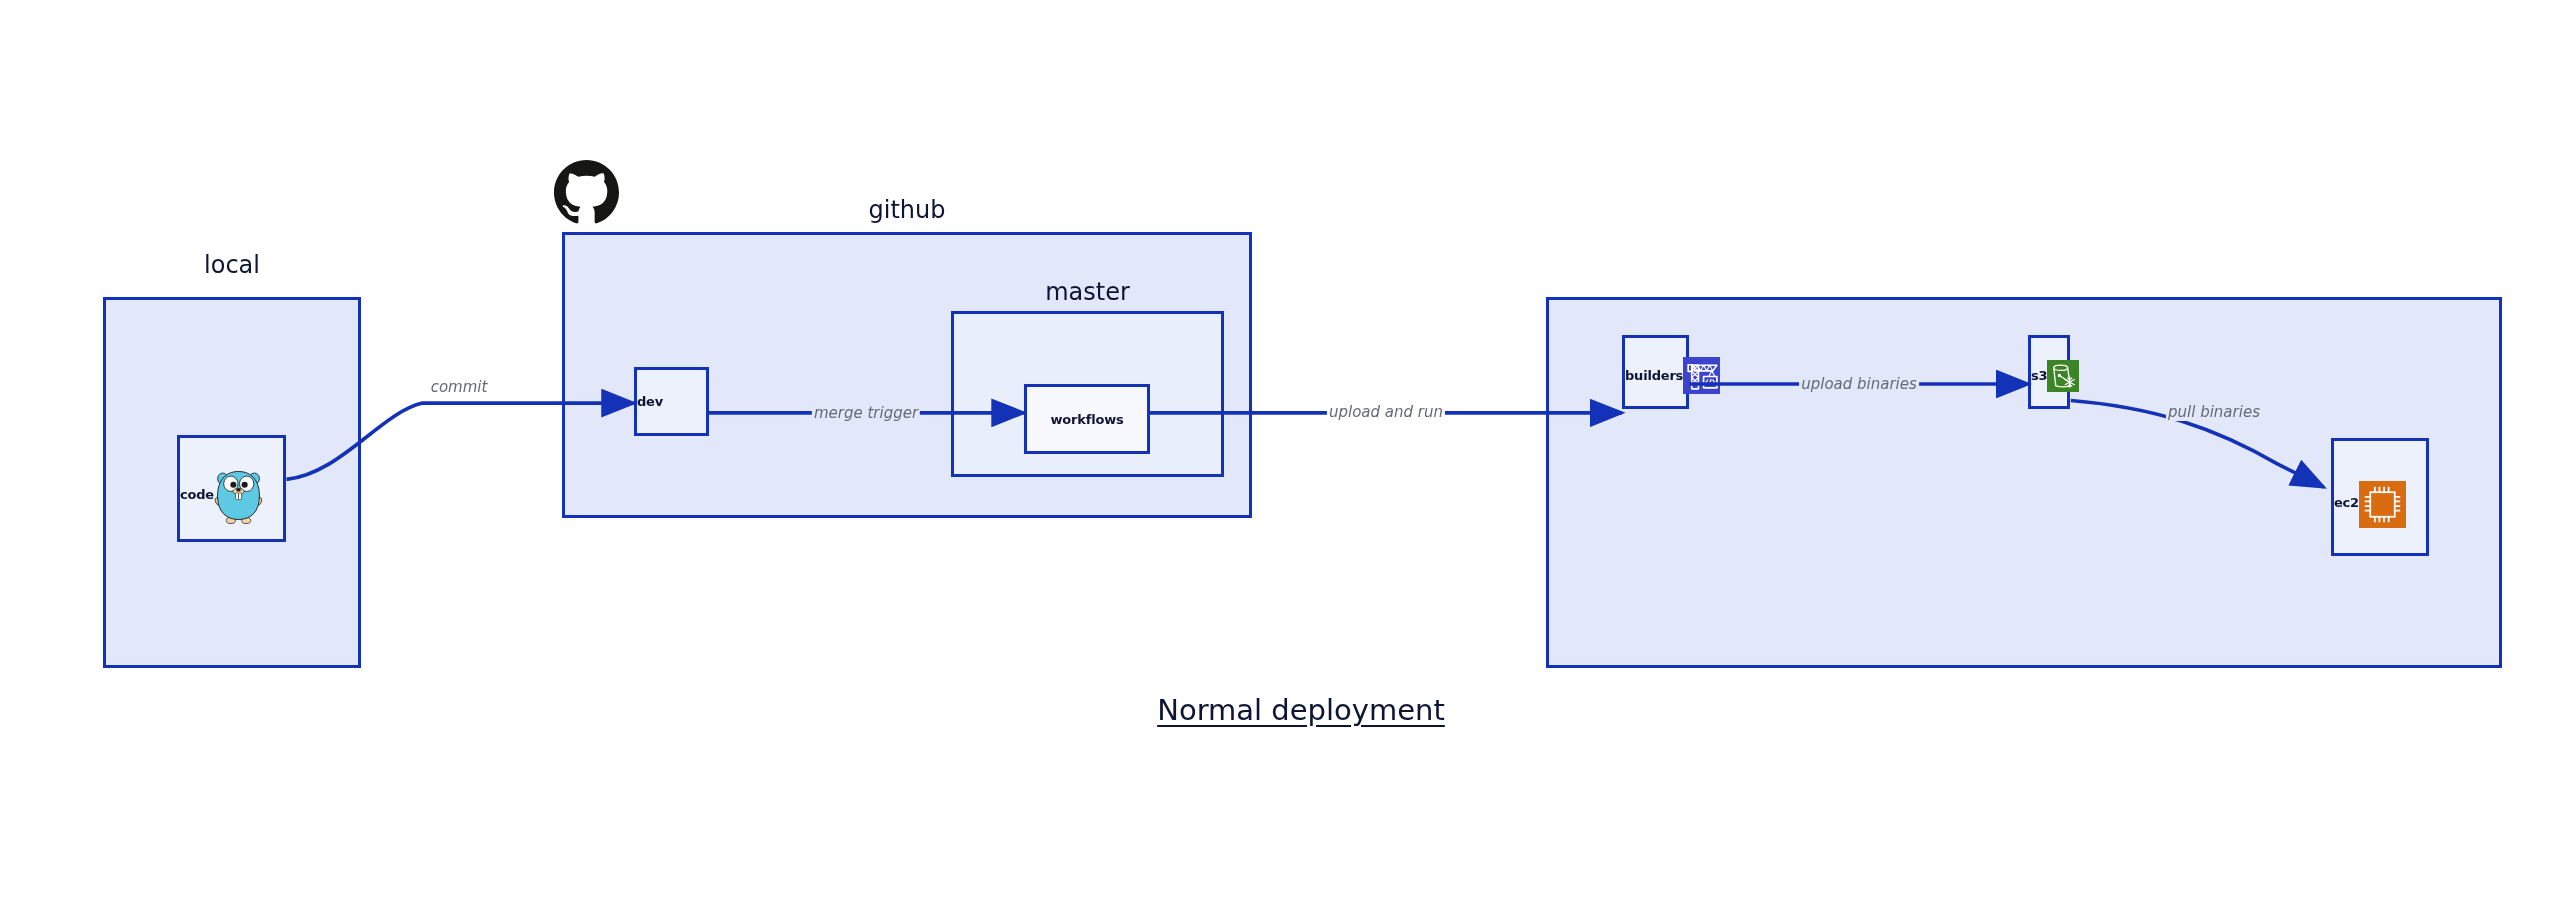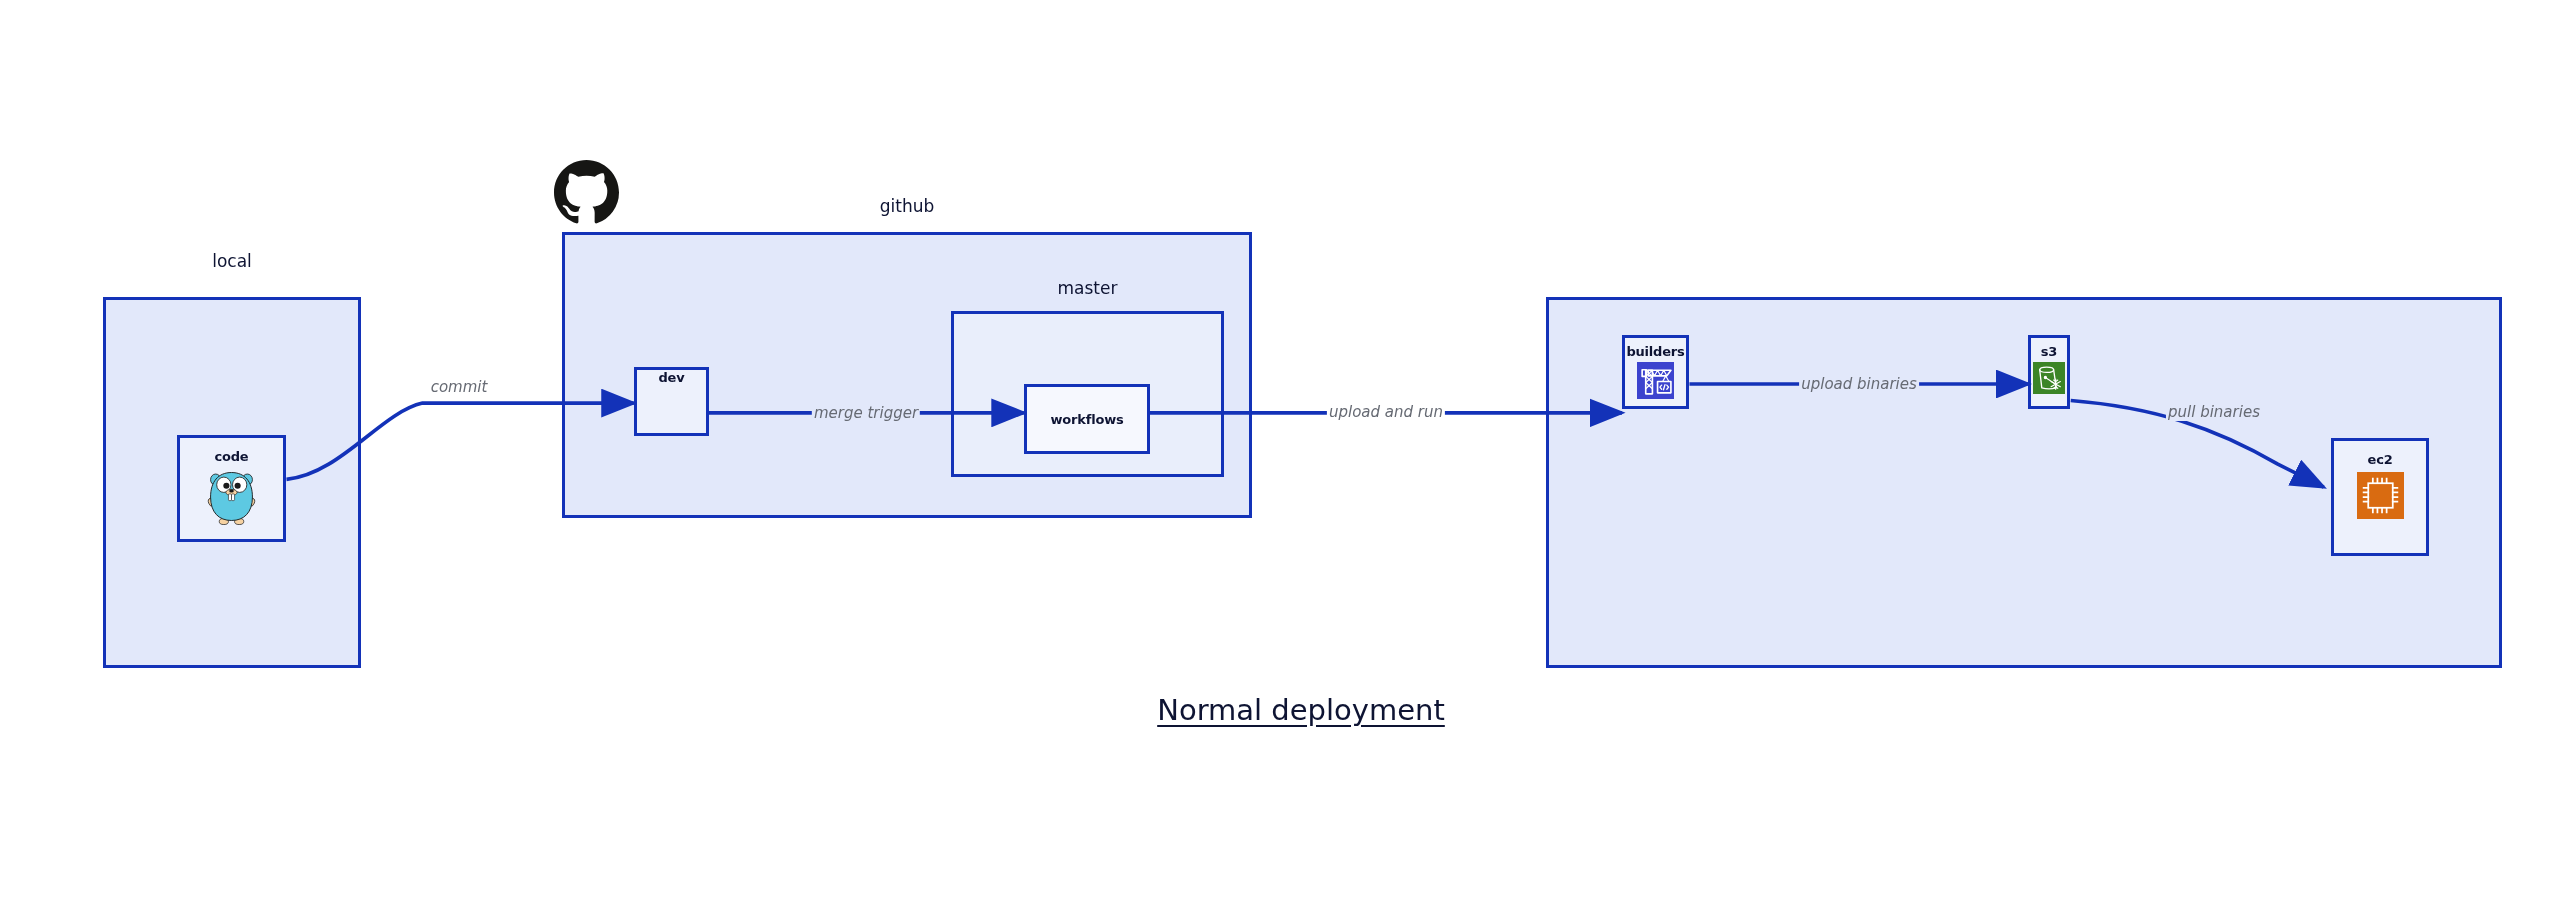--- a/index.html
+++ b/index.html
@@ -25,36 +25,36 @@
     border: 3.6px solid #1332B8;
     box-sizing: border-box;
   }
   .group.sub {
     background: #E9EEFB;
     border-width: 3.1px;
   }
   .group-label {
     position: absolute;
     color: #0E1433;
-    font-size: 17px;
+    font-size: 24px;
     font-weight: 400;
     letter-spacing: 0px;
     white-space: nowrap;
     text-align: center;
     font-family: "DejaVu Sans", "Liberation Sans", sans-serif;
   }
 
   
   .node {
     position: absolute;
     background: #EDF1FC;
     border: 3.1px solid #1332B8;
     box-sizing: border-box;
     display: flex;
-    flex-direction: column;
+    flex-direction: row;
     align-items: center;
   }
   .node.white {
     background: #F6F8FE;
   }
   .node-label {
     color: #0E1433;
     font-size: 13px;
     font-weight: bold;
     letter-spacing: -0.2px;

